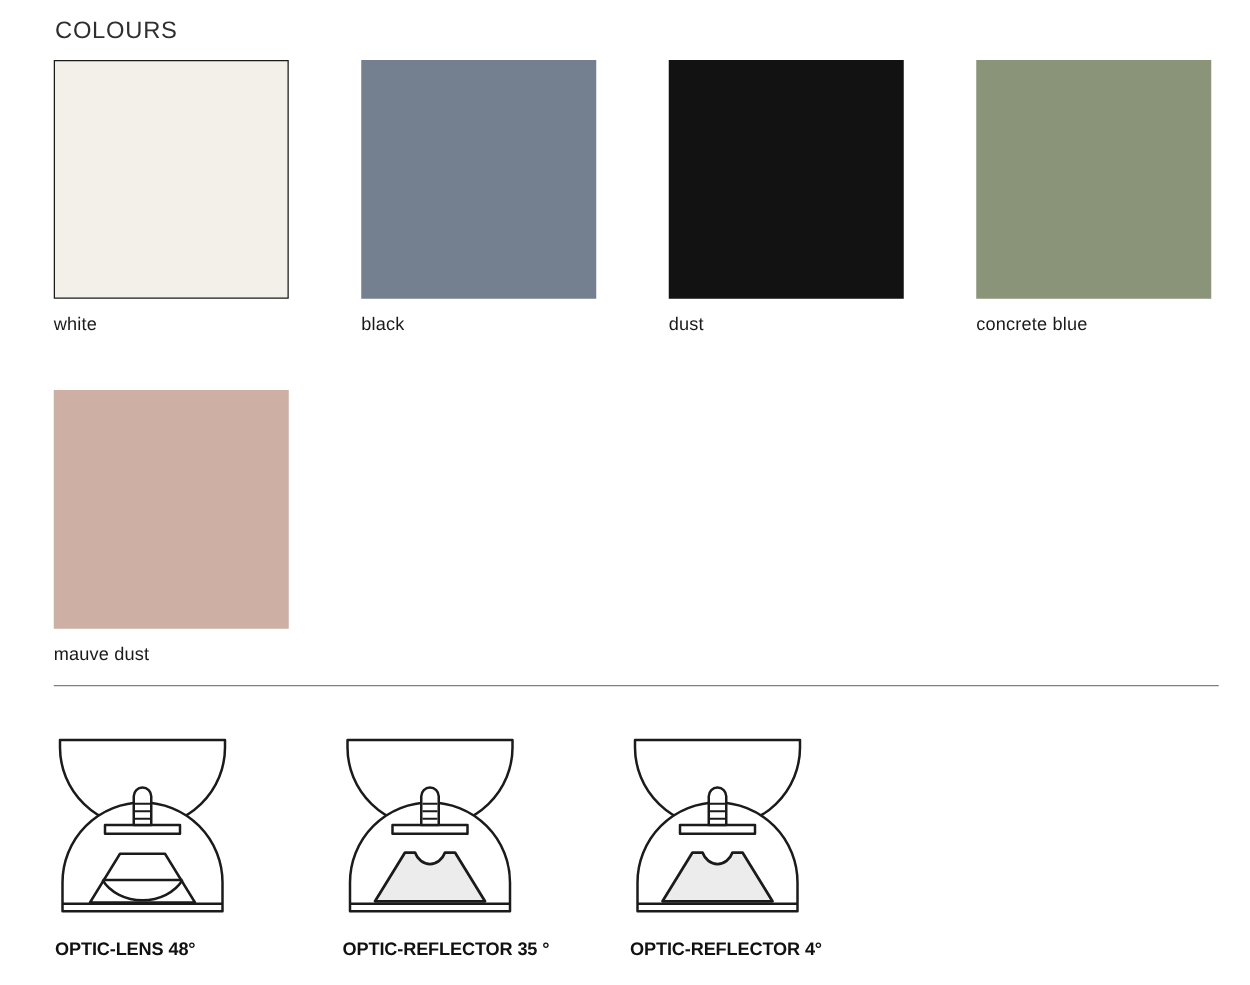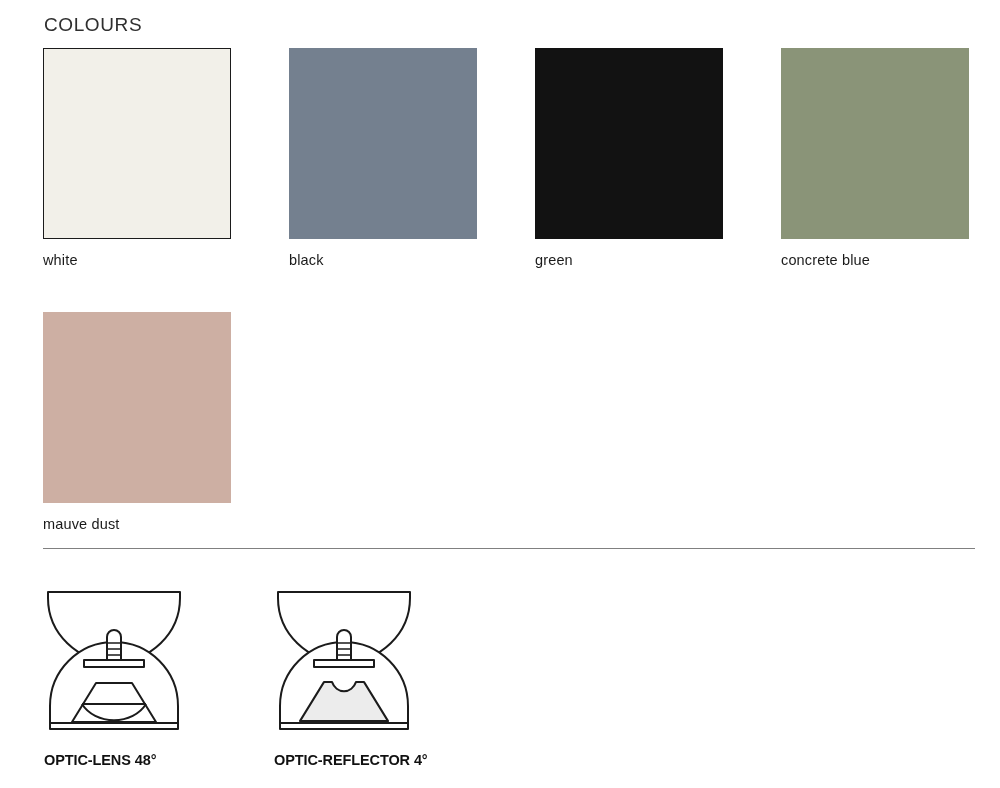--- a/index.html
+++ b/index.html
@@ -108,21 +108,21 @@
       <div class="swatch-label">white</div>
     </div>
 
     <div class="swatch-cell">
       <div class="swatch-chip" style="background-color: rgb(116, 128, 143);"></div>
       <div class="swatch-label">black</div>
     </div>
 
     <div class="swatch-cell">
       <div class="swatch-chip" style="background-color: rgb(18, 18, 18);"></div>
-      <div class="swatch-label">green</div>
+      <div class="swatch-label">dust</div>
     </div>
 
     <div class="swatch-cell">
       <div class="swatch-chip" style="background-color: rgb(138, 148, 120);"></div>
       <div class="swatch-label">concrete blue</div>
     </div>
   </div>
 
   <div class="swatch-row">
     <div class="swatch-cell">
@@ -155,20 +155,35 @@
         <path d="M52 95 H88 L112 134 H28 Z" fill="none" stroke-width="2"></path>
 
         <path d="M38 116 H102" stroke-width="2"></path>
 
         <path d="M38 116 A36 30 0 0 0 102 116" fill="none" stroke-width="2"></path>
       </g>
     </svg>
     <div class="optic-label">OPTIC-LENS 48°</div>
   </div>
 
+  <div class="optic-cell">
+    <svg class="optic-figure" viewBox="0 0 140 146">
+      <g fill="none" stroke="#1b1b1b" stroke-width="2" stroke-linejoin="round">
+        <path d="M4 4 H136 V10 A66 64 0 0 1 4 10 Z" fill="#ffffff"></path>
+        <path d="M6 141 V118 A64 64 0 0 1 134 118 V141 Z" fill="#ffffff"></path>
+        <path d="M6 135 H134" stroke-width="2"></path>
+        <rect x="40" y="72" width="60" height="7" fill="#ffffff" stroke-width="2"></rect>
+        <path d="M63 72 V49 A7 7 0 0 1 77 49 V72 Z" fill="#ffffff" stroke-width="2"></path>
+        <path d="M64 55 H76 M64 61 H76 M64 67 H76" stroke-width="1.6"></path>
+
+        <path d="M50 94 H58 A13 15 0 0 0 82 94 H90 L114 133 H26 Z" fill="#ECECEC" stroke-width="2.2"></path>
+      </g>
+    </svg>
+    <div class="optic-label">OPTIC-REFLECTOR 35 °</div>
+  </div>
 
   <div class="optic-cell">
     <svg class="optic-figure" viewBox="0 0 140 146">
       <g fill="none" stroke="#1b1b1b" stroke-width="2" stroke-linejoin="round">
         <path d="M4 4 H136 V10 A66 64 0 0 1 4 10 Z" fill="#ffffff"></path>
         <path d="M6 141 V118 A64 64 0 0 1 134 118 V141 Z" fill="#ffffff"></path>
         <path d="M6 135 H134" stroke-width="2"></path>
         <rect x="40" y="72" width="60" height="7" fill="#ffffff" stroke-width="2"></rect>
         <path d="M63 72 V49 A7 7 0 0 1 77 49 V72 Z" fill="#ffffff" stroke-width="2"></path>
         <path d="M64 55 H76 M64 61 H76 M64 67 H76" stroke-width="1.6"></path>

